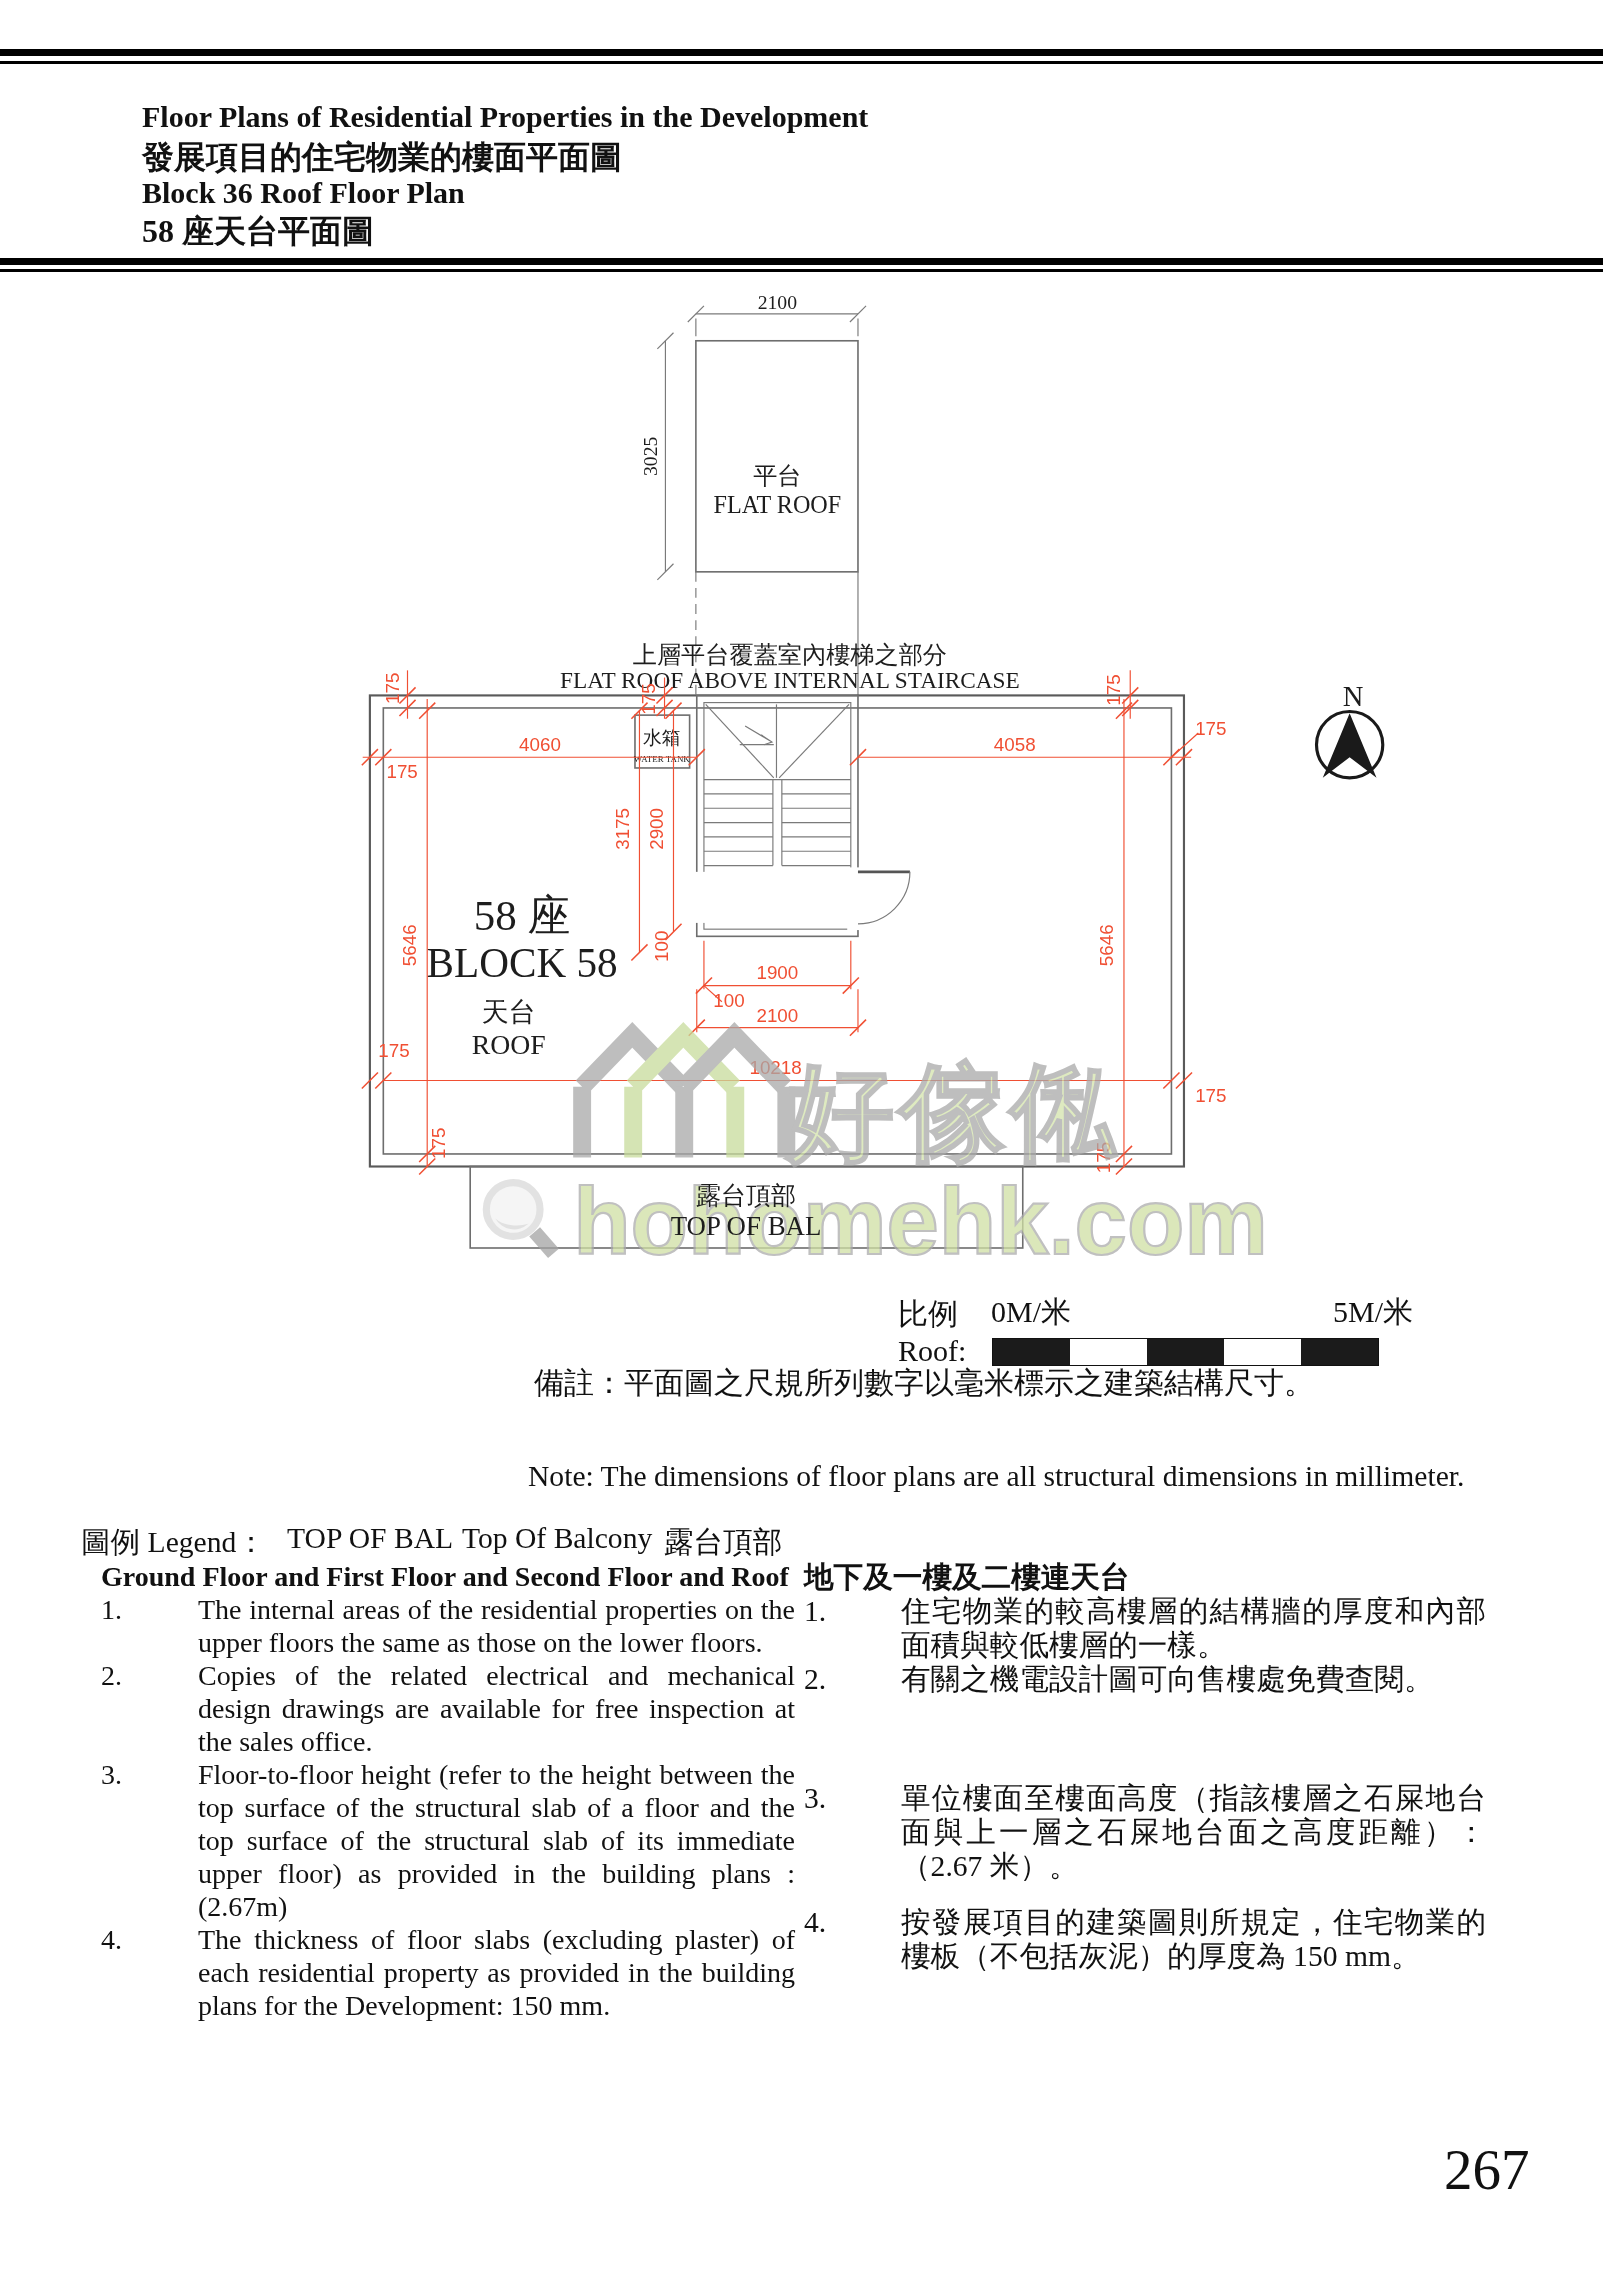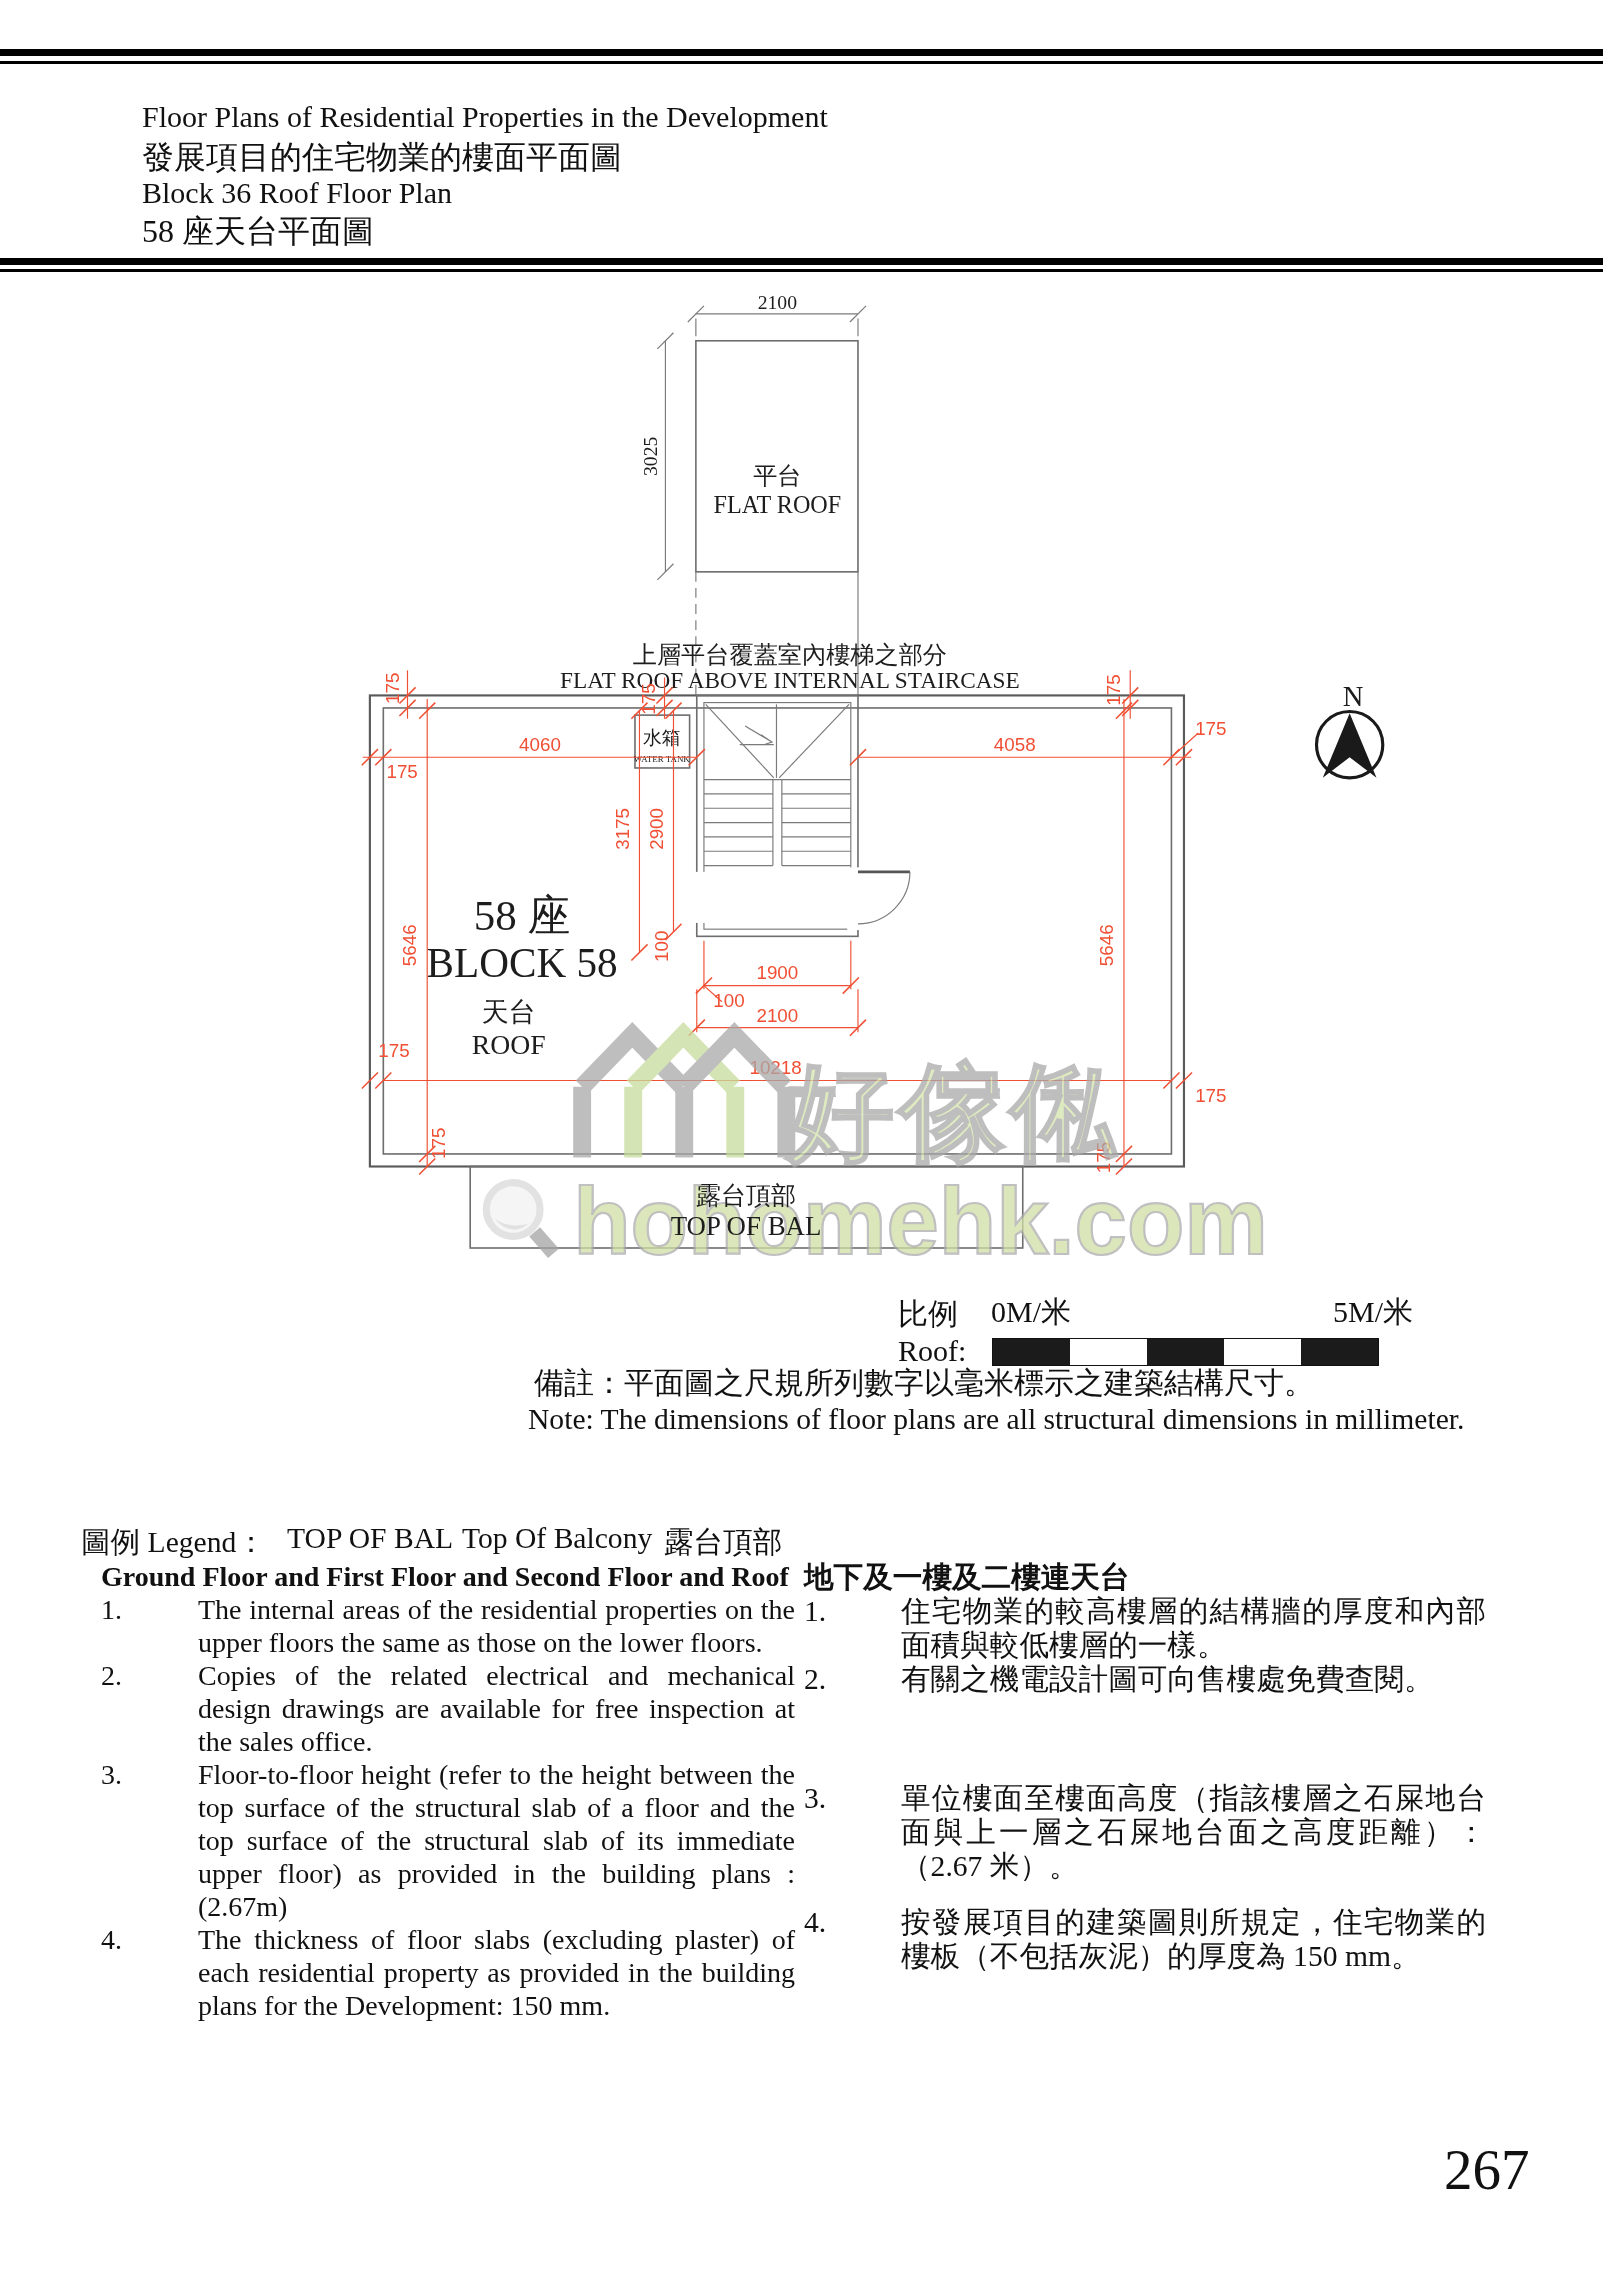--- a/index.html
+++ b/index.html
@@ -1,19 +1,19 @@
 <!DOCTYPE html>
 <html style="font-size:14.3px"><head>
 <meta charset="utf-8">
 <style>
   html,body{margin:0;padding:0;background:#ffffff;}
   body{width:1604px;height:2293px;position:relative;font-family:"Liberation Serif",serif;color:#111;}
   
   .rule{position:absolute;left:0;width:1604px;background:#000;}
-  .hdr-line{position:absolute;left:142px;font-weight:normal;white-space:nowrap;}
+  .hdr-line{position:absolute;left:142px;font-weight:bold;white-space:nowrap;}
   
   #plansvg{position:absolute;left:0;top:296px;width:1604px;height:1012px;}
   .w2{stroke:#5a5a5a;stroke-width:2.4;fill:none;}
   .w15{stroke:#6e6e6e;stroke-width:1.8;fill:none;}
   .w1{stroke:#7a7a7a;stroke-width:1.3;fill:none;}
   .dash{stroke:#7a7a7a;stroke-width:1.3;fill:none;stroke-dasharray:11 7;}
   .rd{stroke:#f04f33;stroke-width:1.3;fill:none;}
   .rdt{stroke:#f04f33;stroke-width:1.7;}
   text.dim{fill:#f04f33;font-family:"Liberation Sans",sans-serif;font-size:21px;text-anchor:middle;}
   text.lbl{fill:#1d1d1d;font-family:"Liberation Serif",serif;text-anchor:middle;}
@@ -262,21 +262,21 @@
 <div class="txt" style="left:898px;top:1334px;font-size:30px;">Roof:</div>
 <div class="segbar" style="left:992px;top:1338px;">
   <div class="seg-b"></div>
     <div class="seg-w"></div>
     <div class="seg-b"></div>
     <div class="seg-w"></div>
     <div class="seg-b"></div>
 </div>
 
 <div class="txt" style="left:534px;top:1363px;font-size:30px;">備註：平面圖之尺規所列數字以毫米標示之建築結構尺寸。</div>
-<div class="txt" style="left:528px;top:1403px;font-size:29.6px;">Note: The dimensions of floor plans are all structural dimensions in millimeter.</div>
+<div class="txt" style="left:528px;top:1460px;font-size:29.6px;">Note: The dimensions of floor plans are all structural dimensions in millimeter.</div>
 
 <div>
   <div class="txt" style="left:81px;top:1522px;font-size:29.6px;">圖例 Legend：</div>
   <div class="txt" style="left:287px;top:1522px;font-size:29.6px;">TOP OF BAL</div>
   <div class="txt" style="left:462px;top:1522px;font-size:29.6px;">Top Of Balcony</div>
   <div class="txt" style="left:664px;top:1522px;font-size:29.6px;">露台頂部</div>
 </div>
 
 <div class="col" style="left:101px;top:1560px;width:694px;" id="en-col">
   <div class="hd">Ground Floor and First Floor and Second Floor and Roof</div>

